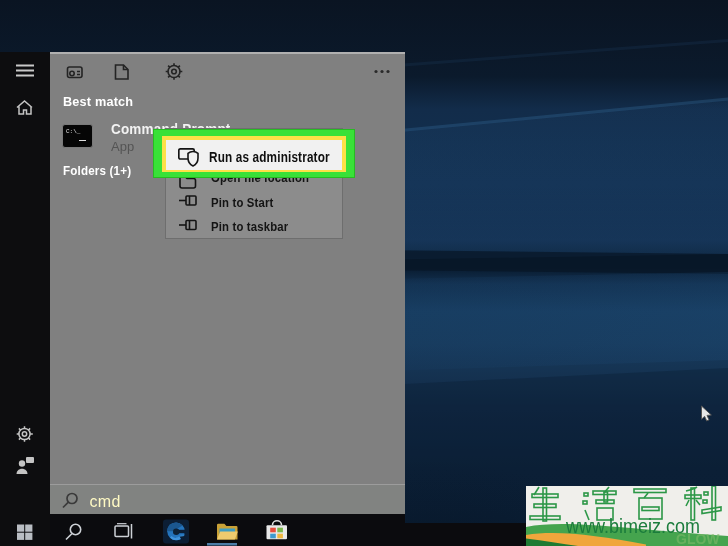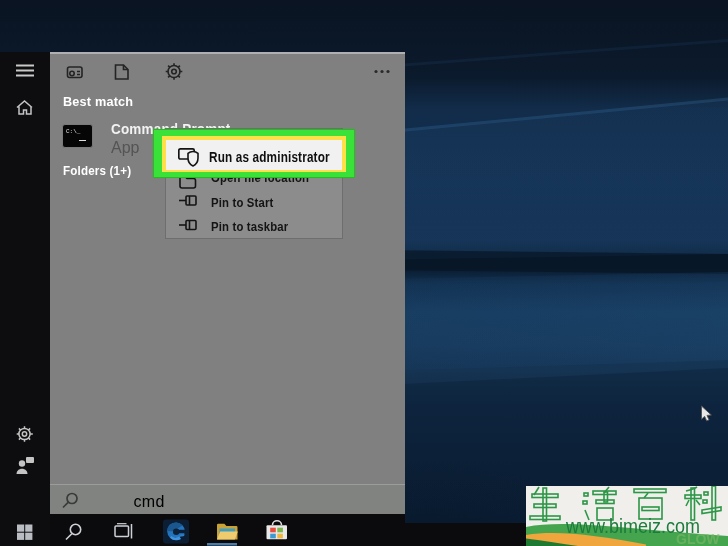--- a/index.html
+++ b/index.html
@@ -9,23 +9,23 @@
 #taskbar{left:0;top:523px;width:728px;height:23px;background:#0b0b0e;}
 #sidebar{left:0;top:52px;width:50px;height:494px;background:#0d0d0f;}
 #panel{left:50px;top:52px;width:355px;height:462px;background:#808080;border-top:2.5px solid #b0b0b0;}
 #panelblack{left:50px;top:514px;width:355px;height:9px;background:#0b0b0e;}
 #bestmatch{transform:scaleX(.94);transform-origin:0 50%;left:63px;top:93.5px;color:#fff;font-size:13.5px;font-weight:700;letter-spacing:.2px;}
 #folders{transform:scaleX(.86);transform-origin:0 50%;left:63px;top:163px;color:#fff;font-size:13.5px;font-weight:700;letter-spacing:.2px;}
 #cmdicon{left:62px;top:124px;width:31px;height:24px;background:#060606;border:1px solid #7a7a7a;border-radius:3px;box-sizing:border-box;}
 #cmdicon span{position:absolute;left:3px;top:3px;color:#e8e8e8;font-size:6px;font-family:"Liberation Mono",monospace;letter-spacing:0;}
 #cmdicon i{position:absolute;right:6px;bottom:6px;width:7px;height:1.5px;background:#ddd;}
 #cmdname{left:111px;top:120px;color:#f2f2f2;font-size:15px;font-weight:600;letter-spacing:.2px;transform:scaleX(.9);transform-origin:0 50%;white-space:nowrap;}
-#cmdapp{left:111px;top:138.5px;color:#545454;font-size:16px;}
+#cmdapp{left:111px;top:138.5px;color:#545454;font-size:13px;}
 #searchbox{left:50px;top:483.5px;width:355px;height:30.5px;background:#818381;border-top:1.5px solid #9c9c9c;box-sizing:border-box;}
-#searchbox span{position:absolute;left:39.5px;top:8px;color:#000000;font-size:16px;letter-spacing:.3px;margin-left:44px;}
+#searchbox span{position:absolute;left:39.5px;top:8px;color:#fef9c3;font-size:16px;letter-spacing:.3px;}
 #menu{left:165px;top:128px;width:178px;height:110.5px;background:#8c8c8c;border:1px solid #6e6e6e;box-sizing:border-box;}
 .mitem{position:absolute;left:46px;color:#141414;font-size:13.5px;font-weight:600;letter-spacing:.2px;line-height:15px;transform:scaleX(.84);transform-origin:0 50%;}
 #greenbox{left:154px;top:129.5px;width:200px;height:47px;box-sizing:border-box;border-style:solid;border-color:#39e138;border-width:6px 8px 5px 8px;background:#fde047;outline:1px solid #27bb22;}
 #greenrow{position:absolute;left:4px;top:4px;right:4px;bottom:2px;background:#f1f1f1;}
 #greenrow span{position:absolute;left:43px;top:8px;transform:scaleX(.784);transform-origin:0 50%;color:#0f0f0f;font-size:15px;font-weight:600;letter-spacing:.2px;white-space:nowrap;}
 .mitem{white-space:nowrap;}
 #watermark{left:526px;top:486px;width:202px;height:60px;}
 #cursor{left:700px;top:405px;}
 </style>
 </head>

